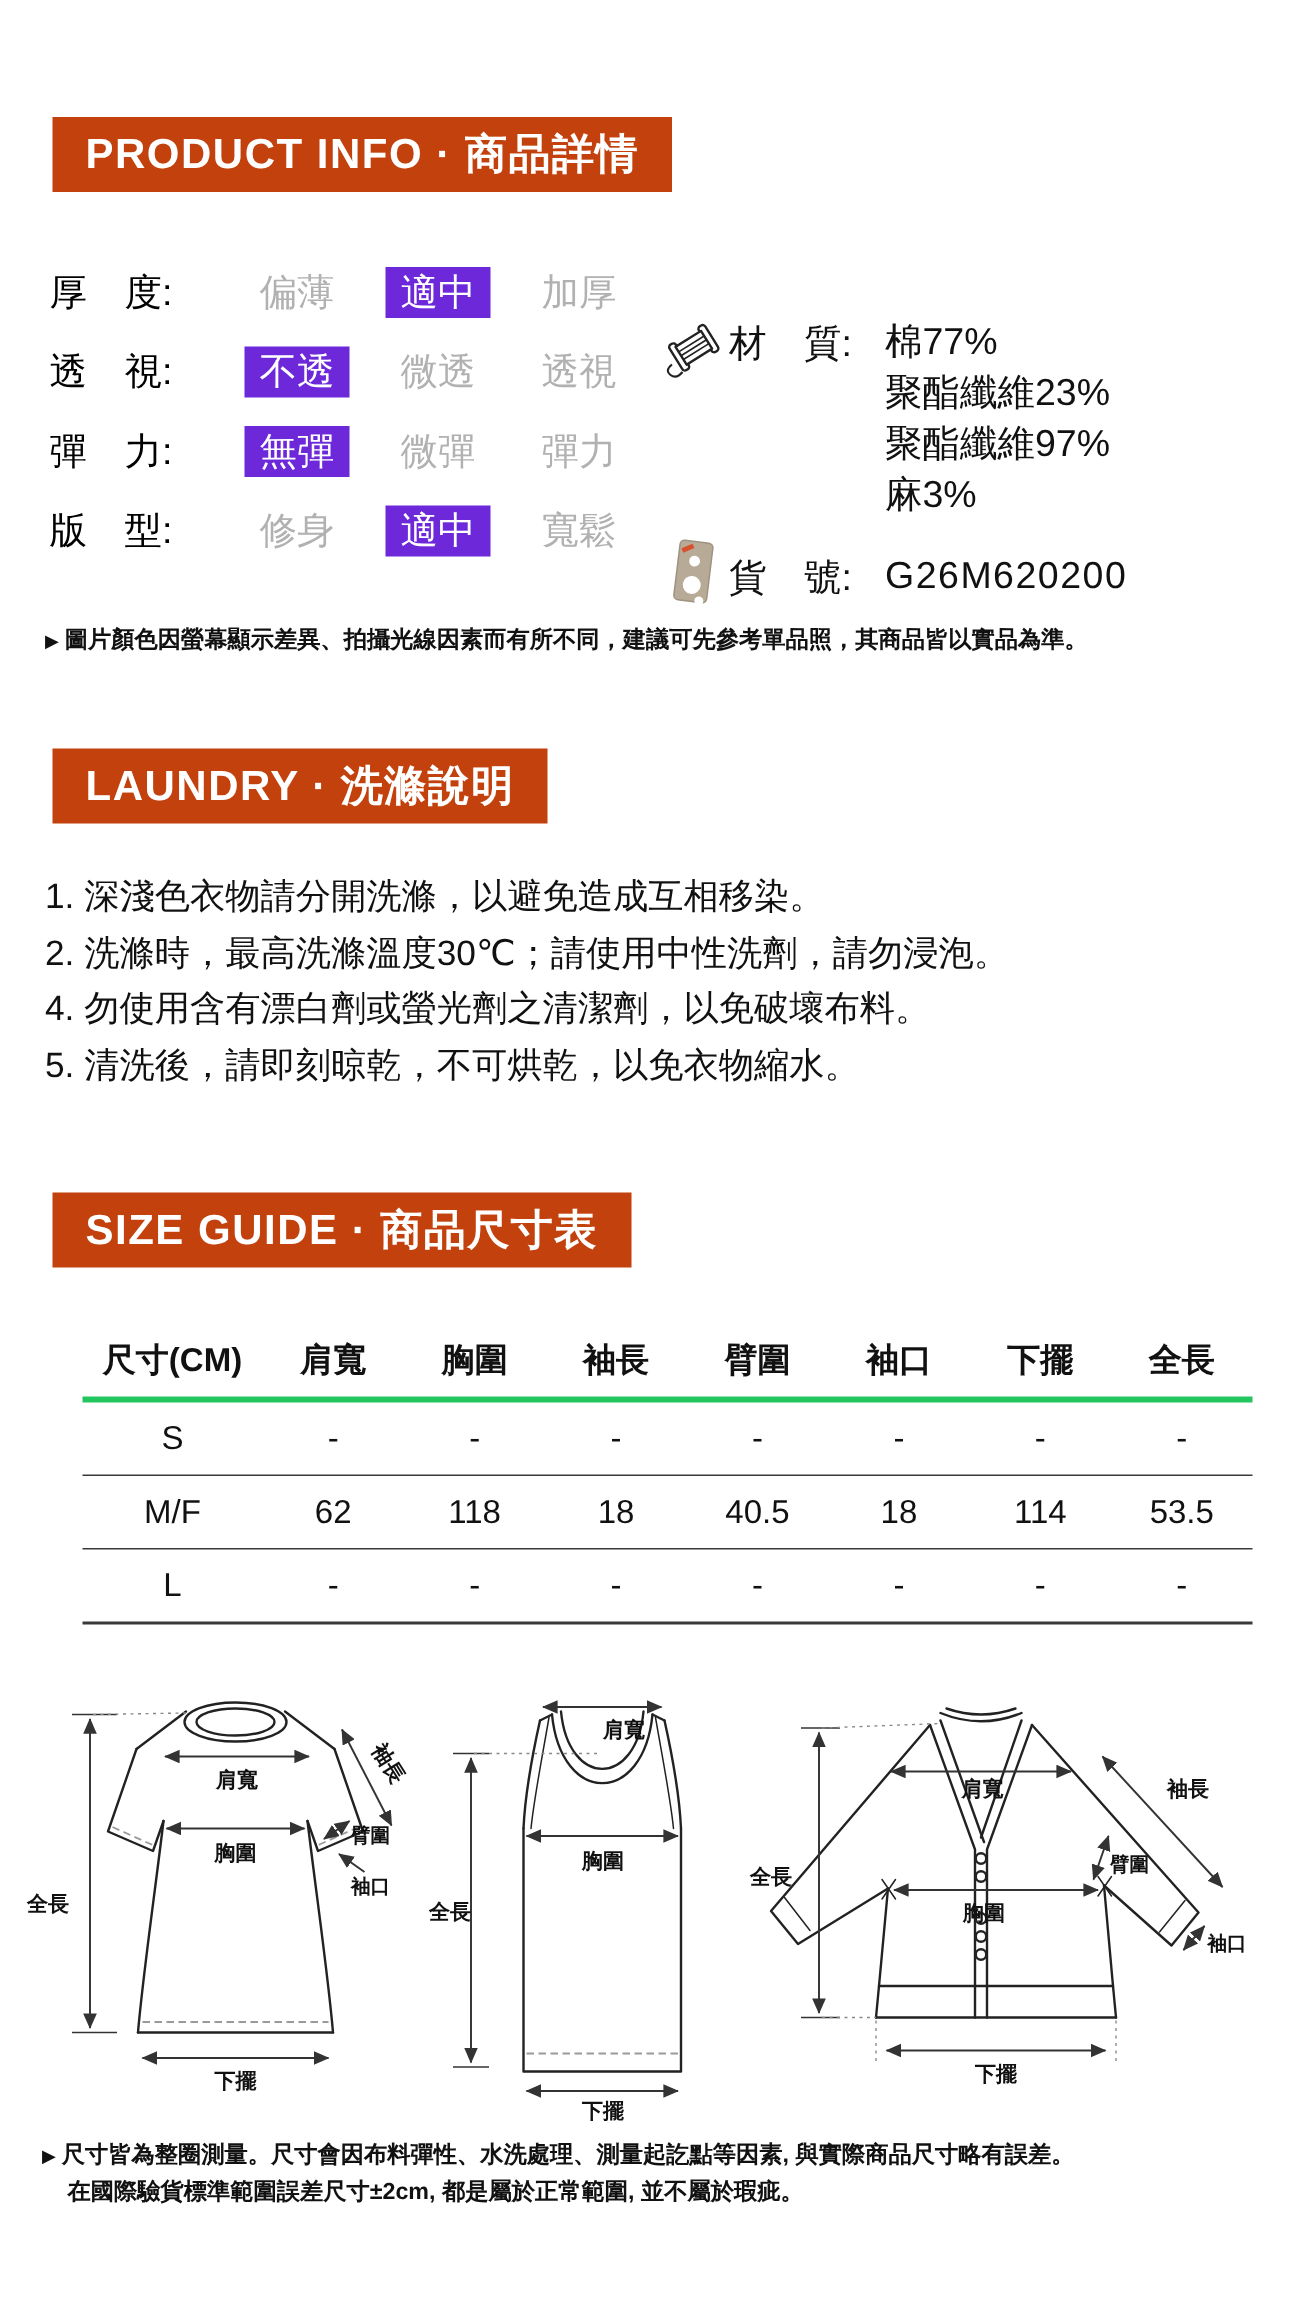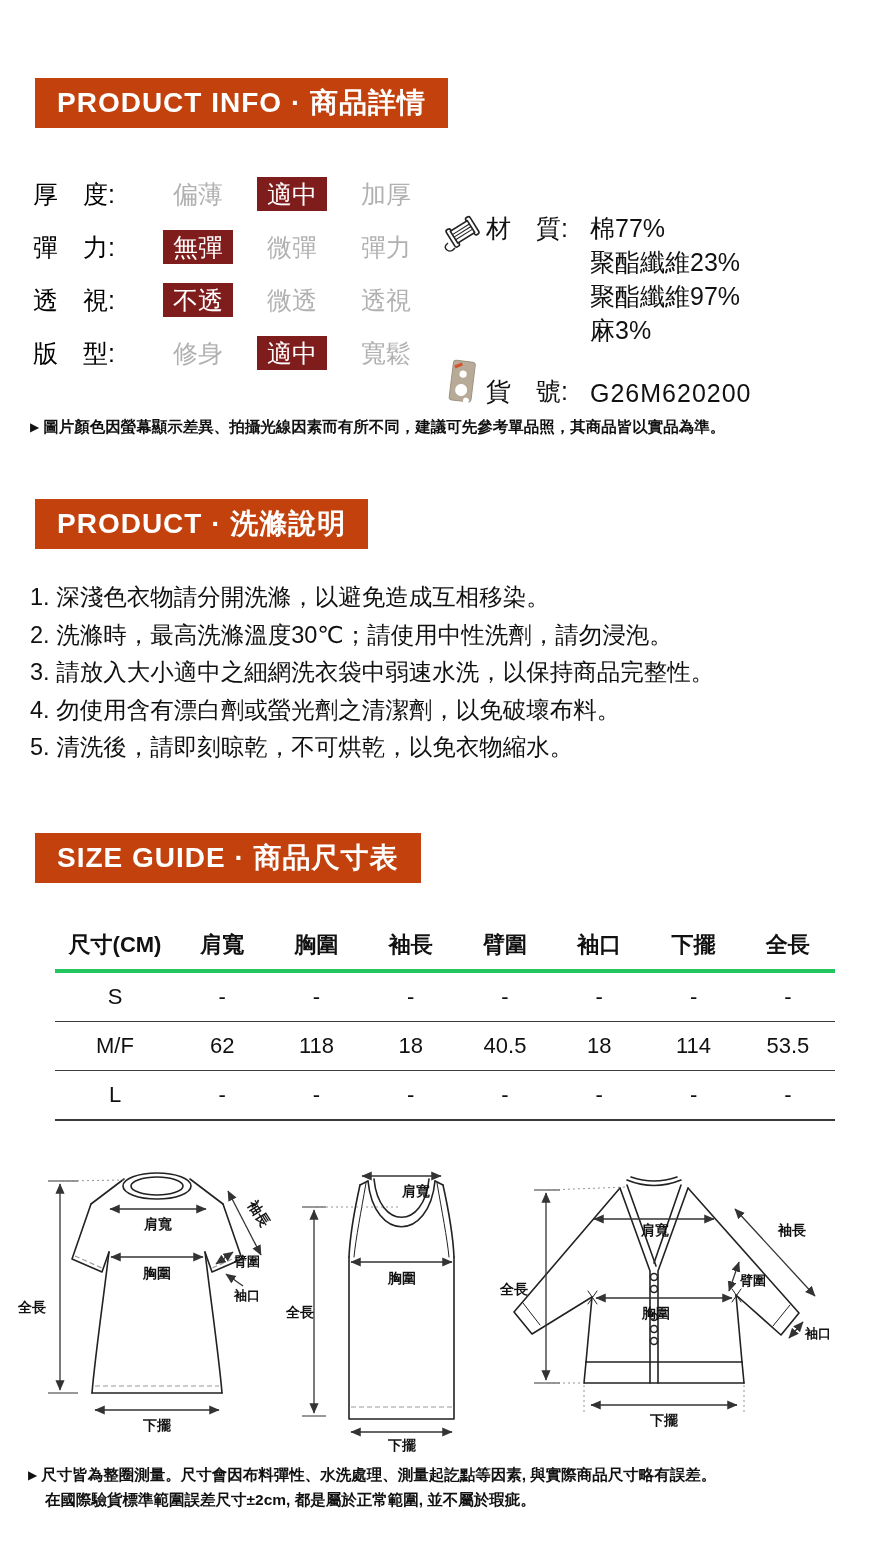--- a/index.html
+++ b/index.html
@@ -9,28 +9,28 @@
               font-size:28px;line-height:34px;padding:8px 22px;letter-spacing:1px;}
   #h-product{margin:78px 0 0 35px;}
   #h-laundry{margin:60px 0 0 35px;}
   #h-size{margin:66px 0 0 35px;}
 
   .attrs{position:relative;margin:40px 0 0 33px;}
   .attr-row{display:flex;align-items:center;height:53px;font-size:25px;}
   .attr-label{width:118px;color:#000;}
   .attr-opt{width:94px;text-align:center;color:#b1b1b1;}
   .attr-opt span{padding:3px 10px;}
-  .attr-opt.sel span{background:#7f1d1d;color:#fff;}
+  .attr-opt.sel span{background:#6d28d9;color:#fff;}
 
   .material{position:absolute;left:405px;top:2px;font-size:25px;margin-top:40px;}
   .mat-row{display:flex;align-items:flex-start;}
   .mat-icon{width:48px;flex:0 0 48px;display:flex;justify-content:center;}
   .mat-label{width:104px;flex:0 0 104px;padding-top:2px;}
   .mat-values div{line-height:32px;padding-top:2px;}
-  .mat-row.itemno{margin-top:12px;align-items:flex-end;}
+  .mat-row.itemno{margin-top:12px;align-items:center;}
   .mat-value{letter-spacing:1px;padding-top:2px;}
 
   .note{margin:34px 0 0 30px;font-size:15.5px;font-weight:600;line-height:25px;display:flex;}
   .note .bullet{font-size:12px;margin-right:4px;position:relative;top:1px;}
   .note-bottom{margin:10px 0 0 28px;font-size:15.5px;font-weight:600;line-height:25px;}
   .note-bottom .l1{display:flex;}
   .note-bottom .bullet{font-size:12px;margin-right:4px;position:relative;top:1px;}
   .note-bottom .l2{padding-left:17px;}
 
   .laundry-list{margin:30px 0 0 30px;}
@@ -61,30 +61,30 @@
   <div class="sec-header" id="h-product">PRODUCT INFO · 商品詳情</div>
 
   <div class="attrs">
     <div class="attr-row">
       <span class="attr-label">厚　度:</span>
       <span class="attr-opt"><span>偏薄</span></span>
       <span class="attr-opt sel"><span>適中</span></span>
       <span class="attr-opt"><span>加厚</span></span>
     </div>
     <div class="attr-row">
+      <span class="attr-label">透　視:</span>
+      <span class="attr-opt sel"><span>不透</span></span>
+      <span class="attr-opt"><span>微透</span></span>
+      <span class="attr-opt"><span>透視</span></span>
+    </div>
+    <div class="attr-row">
       <span class="attr-label">彈　力:</span>
       <span class="attr-opt sel"><span>無彈</span></span>
       <span class="attr-opt"><span>微彈</span></span>
       <span class="attr-opt"><span>彈力</span></span>
-    </div>
-    <div class="attr-row">
-      <span class="attr-label">透　視:</span>
-      <span class="attr-opt sel"><span>不透</span></span>
-      <span class="attr-opt"><span>微透</span></span>
-      <span class="attr-opt"><span>透視</span></span>
     </div>
     <div class="attr-row">
       <span class="attr-label">版　型:</span>
       <span class="attr-opt"><span>修身</span></span>
       <span class="attr-opt sel"><span>適中</span></span>
       <span class="attr-opt"><span>寬鬆</span></span>
     </div>
 
     <div class="material">
       <div class="mat-row">
@@ -125,26 +125,25 @@
         <span class="mat-value">G26M620200</span>
       </div>
     </div>
   </div>
 
   <div class="note">
     <span class="bullet">▶</span>
     <span>圖片顏色因螢幕顯示差異、拍攝光線因素而有所不同，建議可先參考單品照，其商品皆以實品為準。</span>
   </div>
 
-  <div><div class="sec-header" id="h-laundry">PRODUCT · 洗滌說明</div></div>
+  <div><div class="sec-header" id="h-laundry">LAUNDRY · 洗滌說明</div></div>
 
   <div class="laundry-list">
     <div>1. 深淺色衣物請分開洗滌，以避免造成互相移染。</div>
     <div>2. 洗滌時，最高洗滌溫度30℃；請使用中性洗劑，請勿浸泡。</div>
-    <div>3. 請放入大小適中之細網洗衣袋中弱速水洗，以保持商品完整性。</div>
     <div>4. 勿使用含有漂白劑或螢光劑之清潔劑，以免破壞布料。</div>
     <div>5. 清洗後，請即刻晾乾，不可烘乾，以免衣物縮水。</div>
   </div>
 
   <div><div class="sec-header" id="h-size">SIZE GUIDE · 商品尺寸表</div></div>
 
   <div class="size-table">
     <div class="st-row st-head">
       <span>尺寸(CM)</span>
       <span>肩寬</span>

